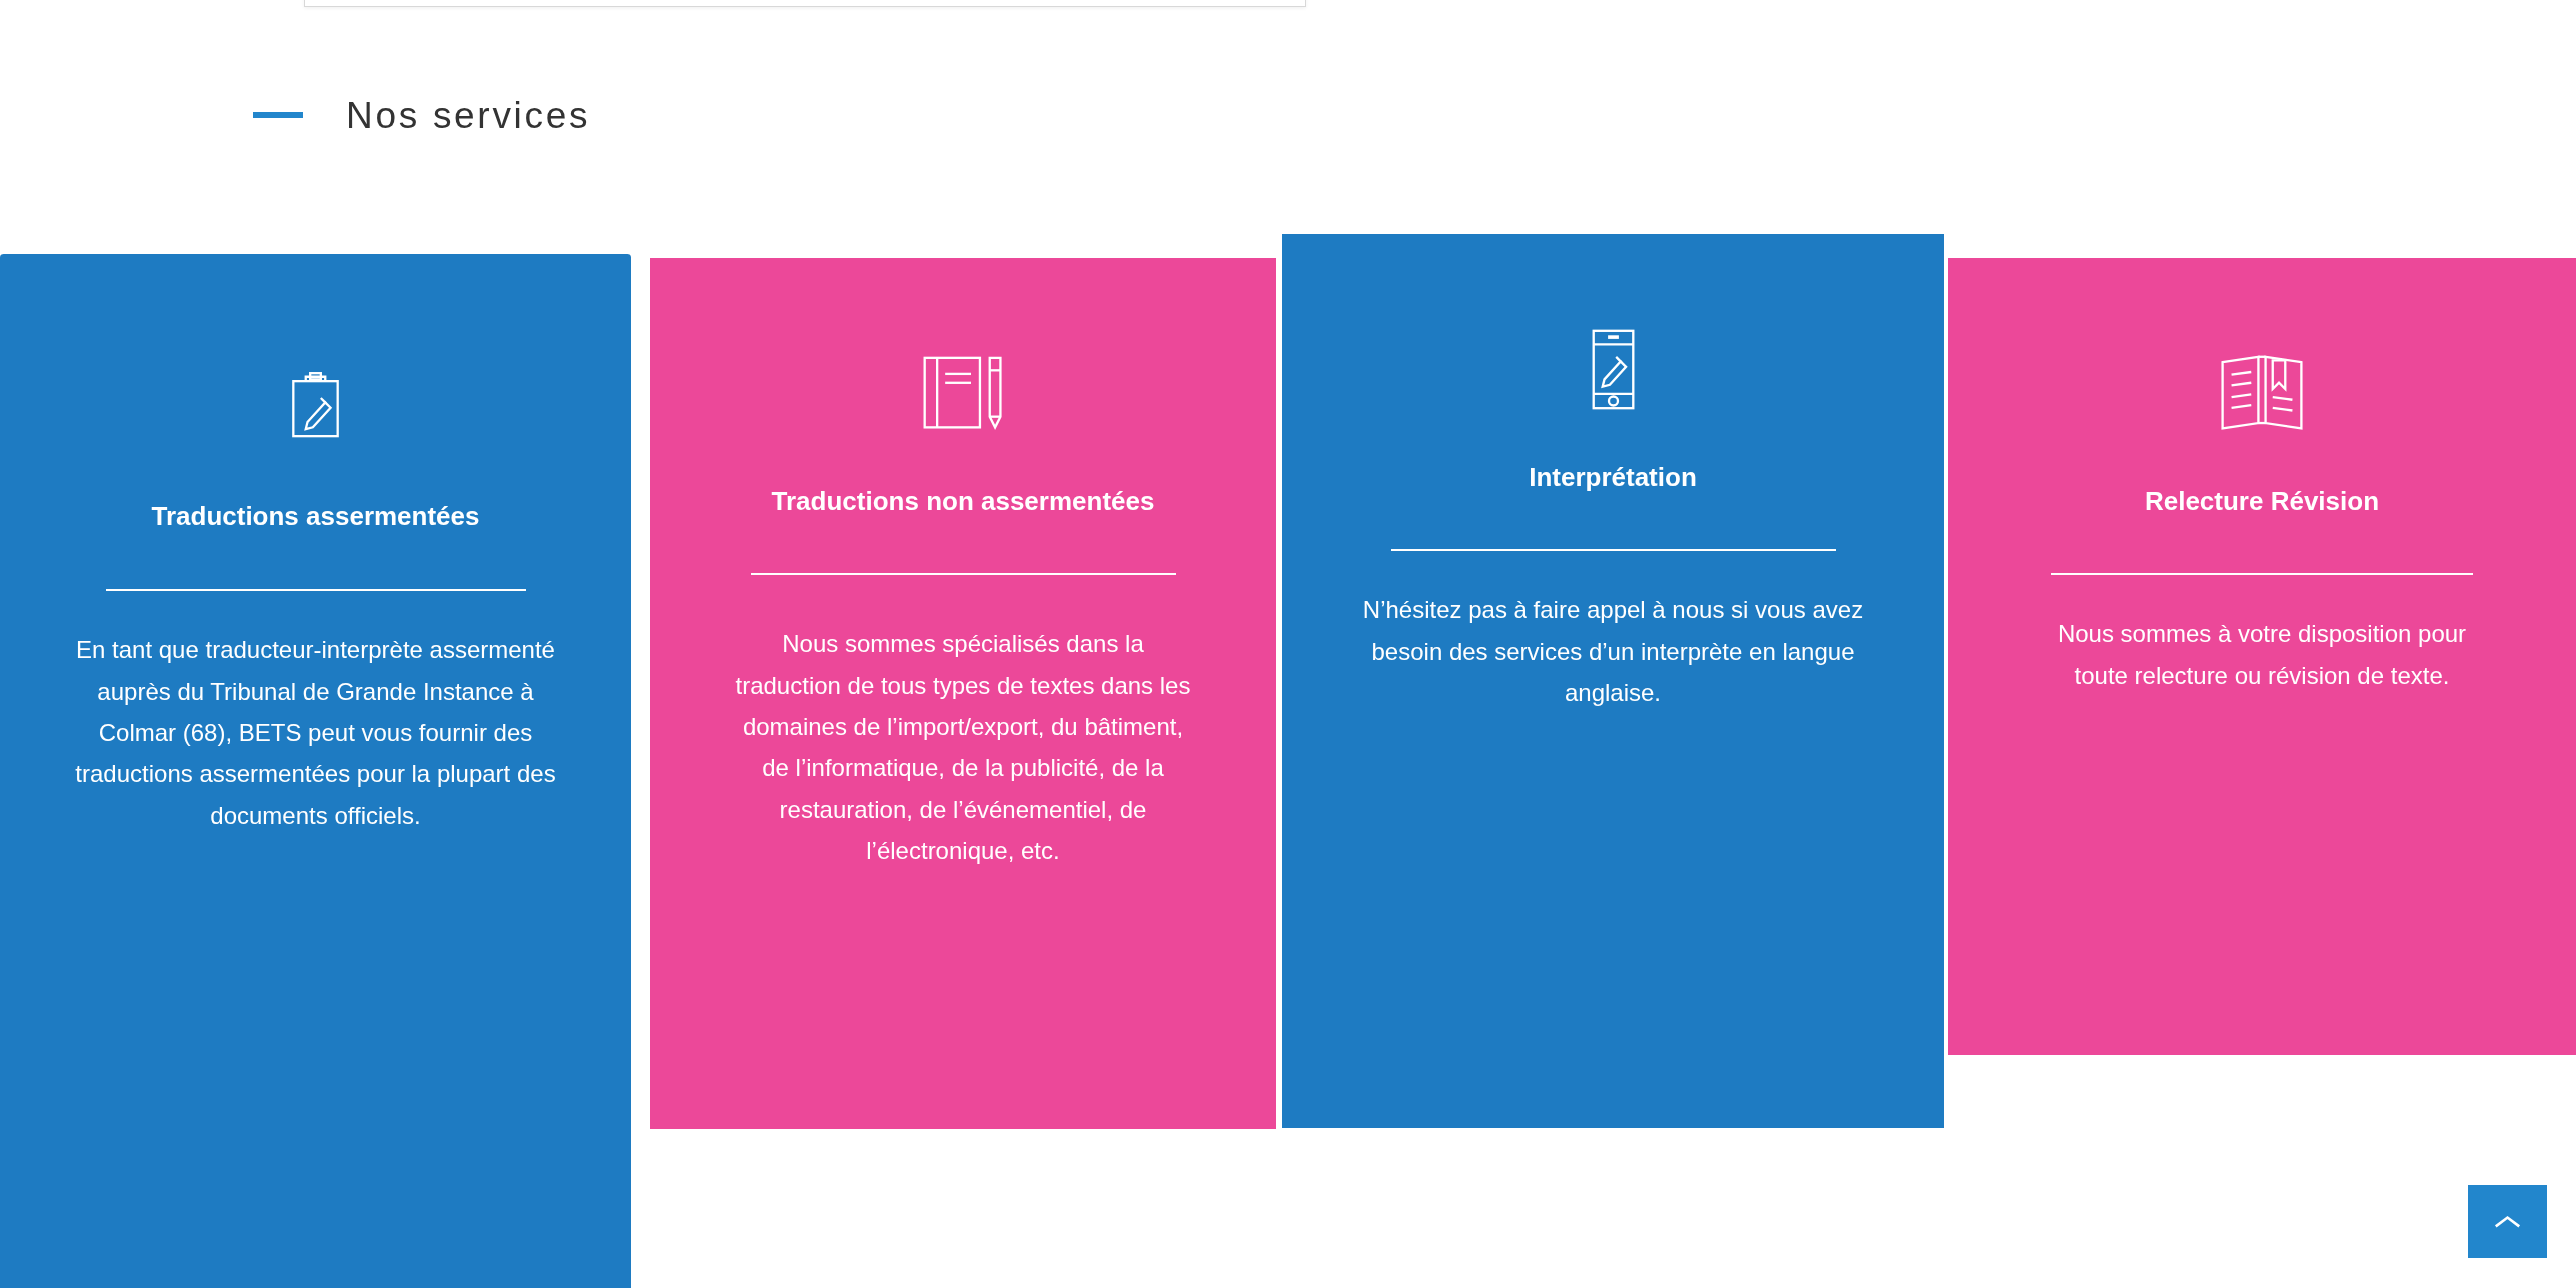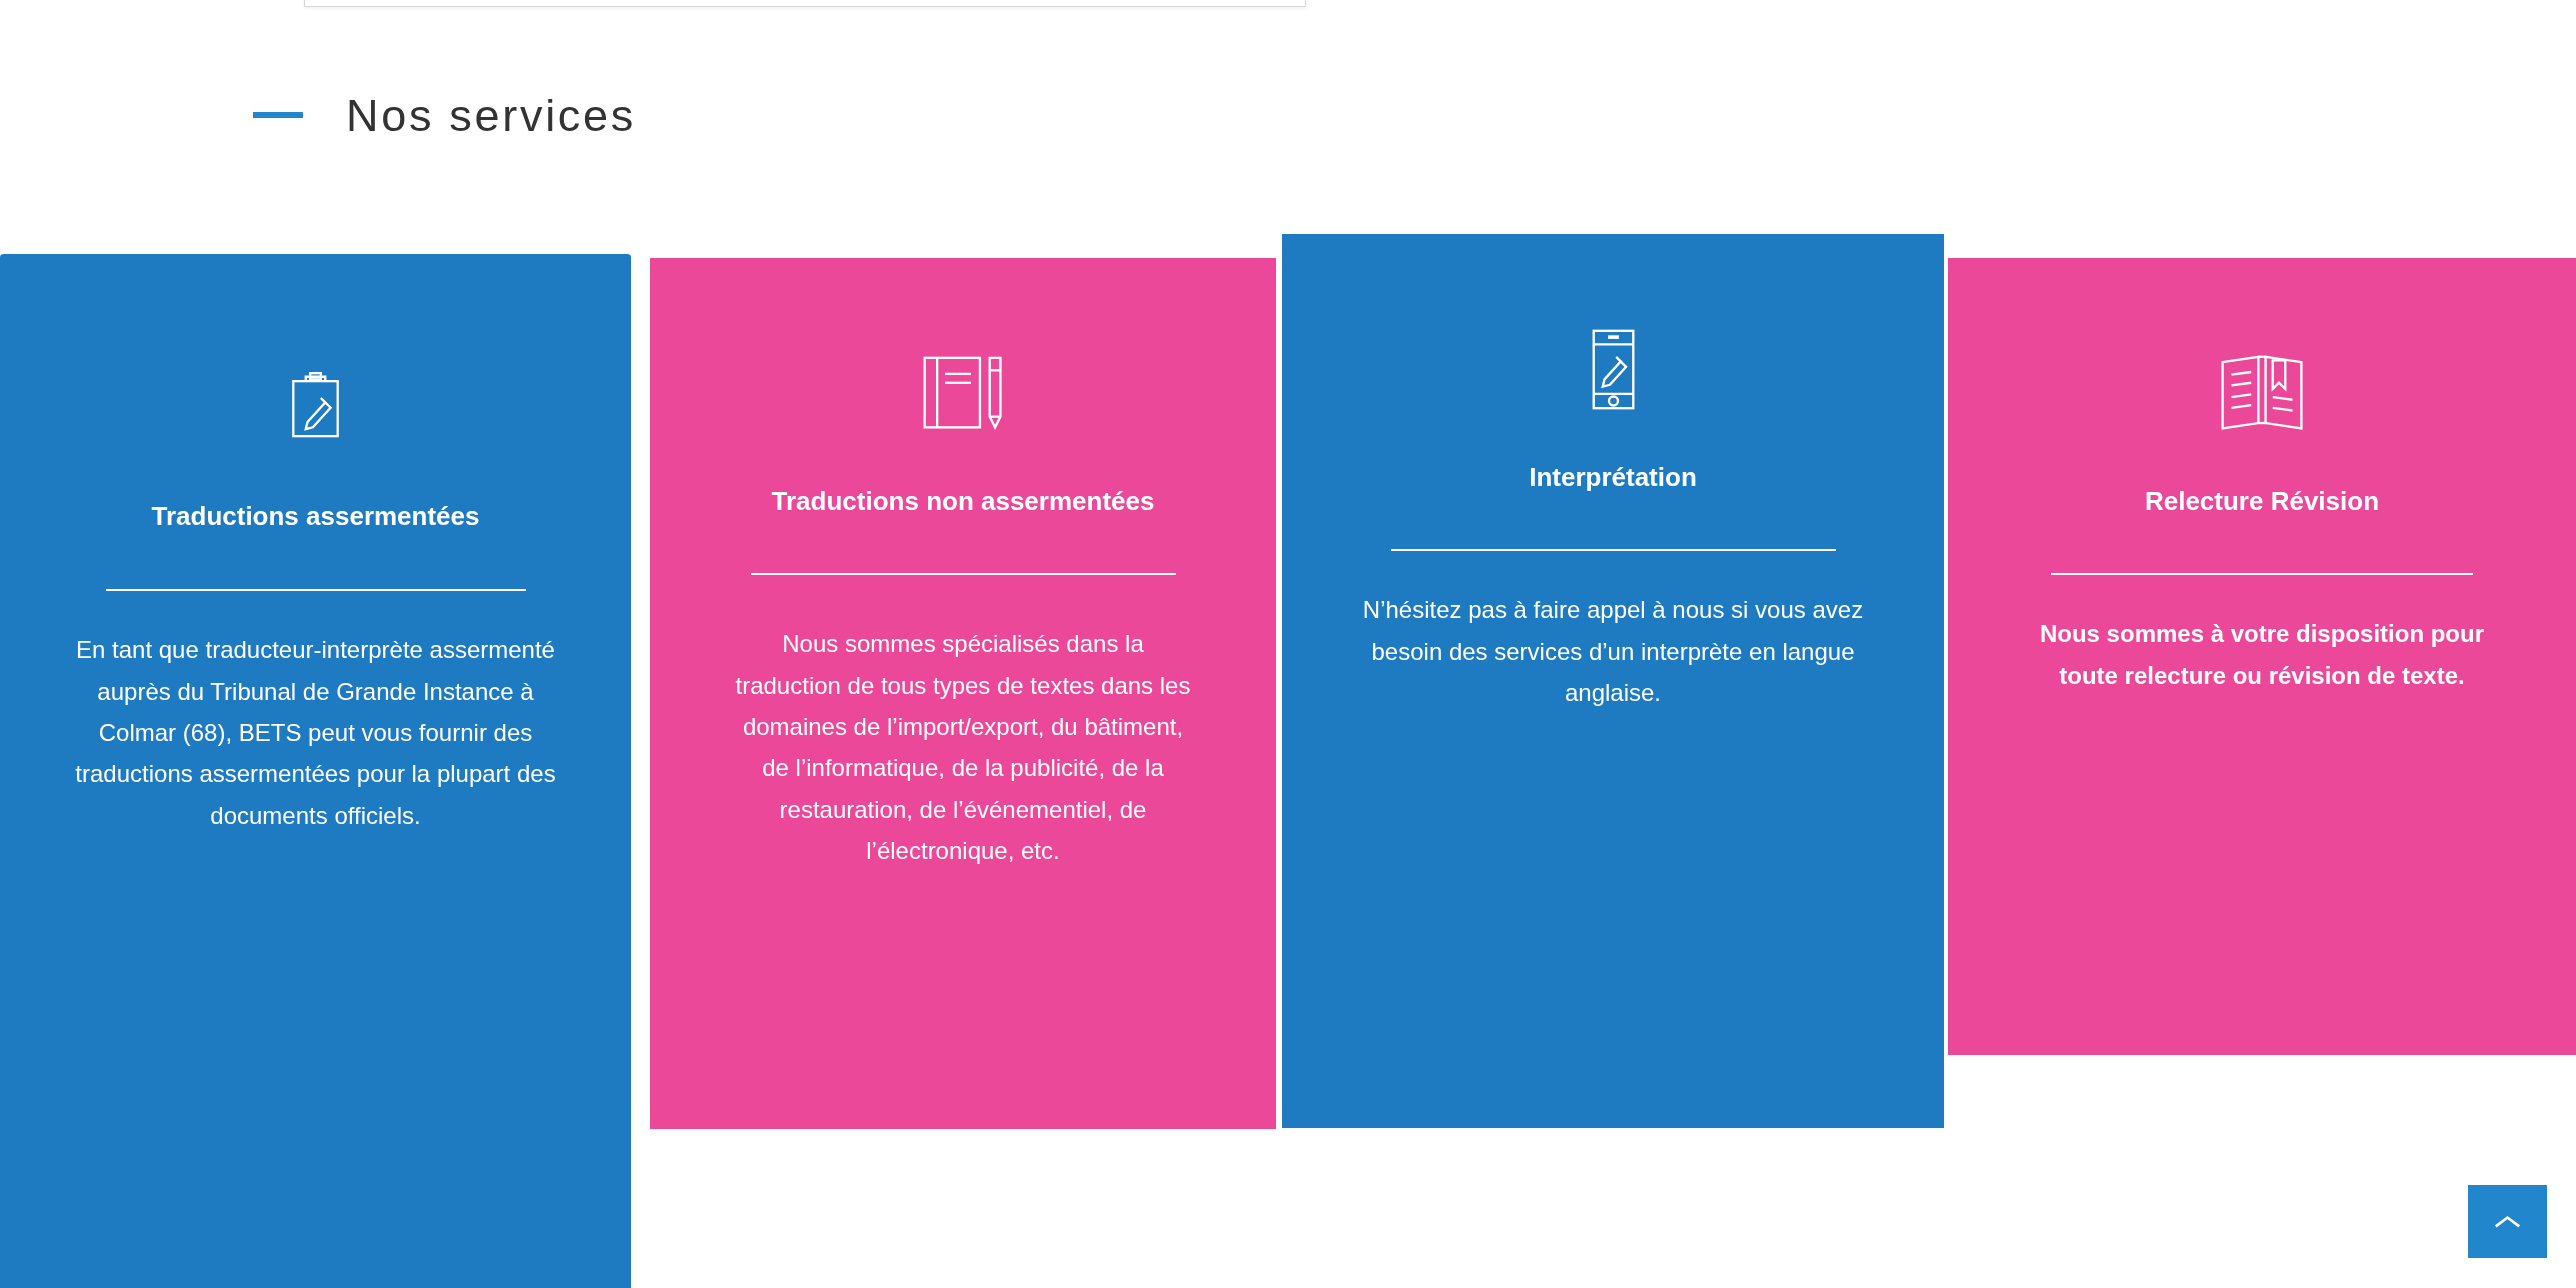--- a/index.html
+++ b/index.html
@@ -44,21 +44,21 @@
   }
   .head-dash {
     width: 50px;
     height: 5.4px;
     background: #2286cc;
     margin-left: 253px;
     margin-right: 43px;
     flex: 0 0 auto;
   }
   .head-title {
-    font-size: 45px;
+    font-size: 37px;
     font-weight: 400;
     letter-spacing: 2.7px;
     color: #333333;
     white-space: nowrap;
     line-height: 1;
   }
 
   
   .card {
     position: absolute;
@@ -118,21 +118,21 @@
     color: #ffffff;
     font-size: 24px;
     line-height: 1.72;
     text-align: center;
     font-weight: 400;
     max-width: 501px;
   }
   .card-1 .card-body { margin-top: 38px; max-width: 510px; }
   .card-2 .card-body { margin-top: 48px; max-width: 465px; }
   .card-3 .card-body { margin-top: 38px; max-width: 519px; }
-  .card-4 .card-body { margin-top: 38px; max-width: 465px; font-weight: bold; }
+  .card-4 .card-body { margin-top: 38px; max-width: 465px; }
 
   
   .scroll-top {
     position: absolute;
     left: 2468px;
     top: 1185px;
     width: 79px;
     height: 73px;
     background: #2286cc;
     border: none;

